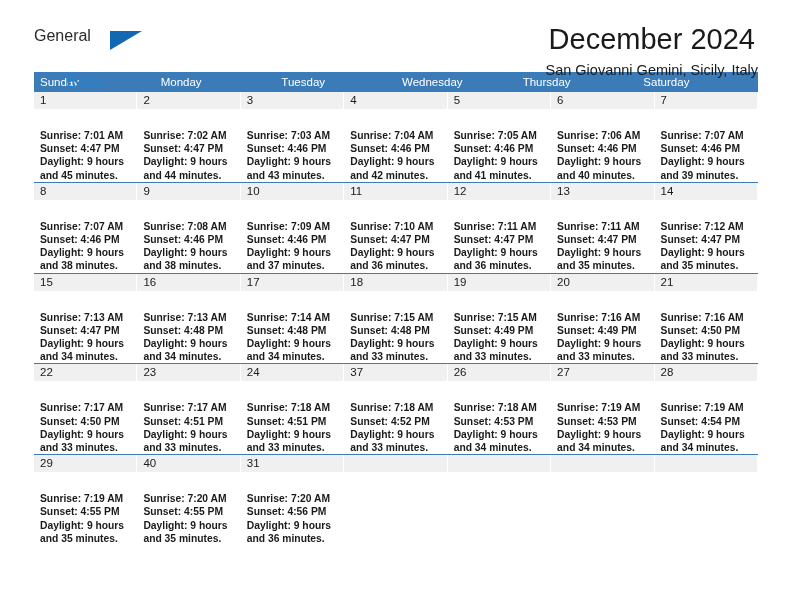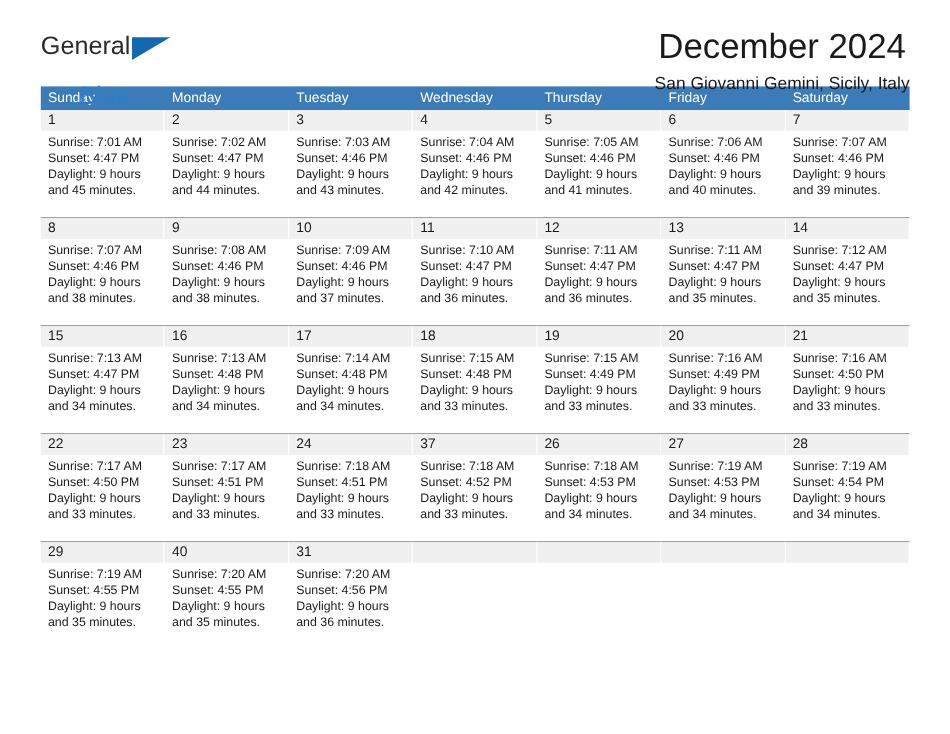--- a/index.html
+++ b/index.html
@@ -33,21 +33,21 @@
 
   .logo {
     position: absolute;
     left: 0;
     top: 28px;
     width: 130px;
     height: 46px;
     line-height: 1;
   }
   .logo-row1 {
-    font-size: 21px;
+    font-size: 16px;
     color: #2b2b2b;
     letter-spacing: 0px;
     display: block;
     height: 23px;
     position: relative;
   }
   .logo-general {
     display: inline-block;
   }
   .logo-tri {
@@ -128,24 +128,25 @@
   .daynum {
     background: #f0f0f0;
     font-size: 11.5px;
     line-height: 17px;
     height: 17px;
     padding-left: 6px;
     color: #1a1a1a;
   }
 
   .dayinfo {
-    padding: 4px 6px 0 6px;
+    padding: 20px 6px 0 6px;
     font-size: 10.3px;
     line-height: 13.2px;
     color: #1a1a1a;
+    font-weight: bold;
   }
   .dayinfo div { white-space: nowrap; }
 
   .empty .daynum { background: #f0f0f0; }
 </style>
 </head>
 <body>
 
 <div class="page">
 
@@ -167,21 +168,20 @@
   </div>
 
   <div class="calendar">
 
     <div class="weekday-row">
       <div class="weekday">Sunday</div>
       <div class="weekday">Monday</div>
       <div class="weekday">Tuesday</div>
       <div class="weekday">Wednesday</div>
       <div class="weekday">Thursday</div>
-      <div class="weekday">Friday</div>
       <div class="weekday">Saturday</div>
     </div>
 
     <div class="week first">
       <div class="daycell">
         <div class="daynum">1</div>
         <div class="dayinfo">
           <div>Sunrise: 7:01 AM</div>
           <div>Sunset: 4:47 PM</div>
           <div>Daylight: 9 hours</div>

